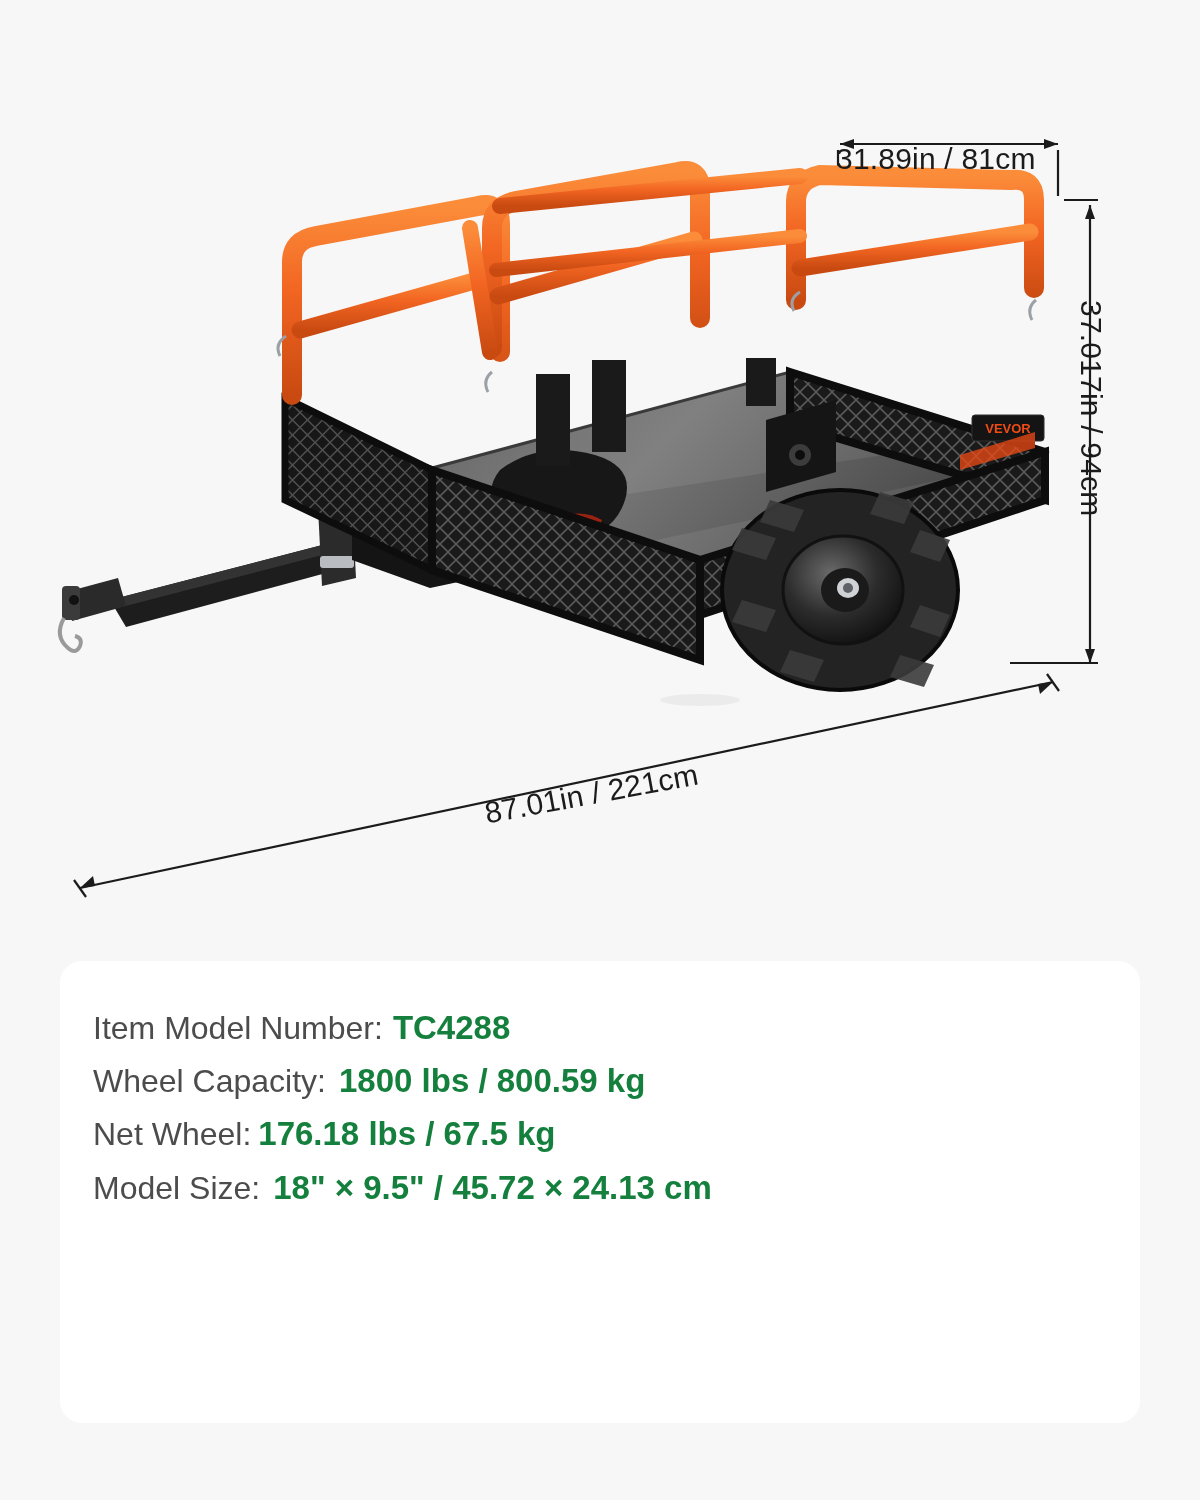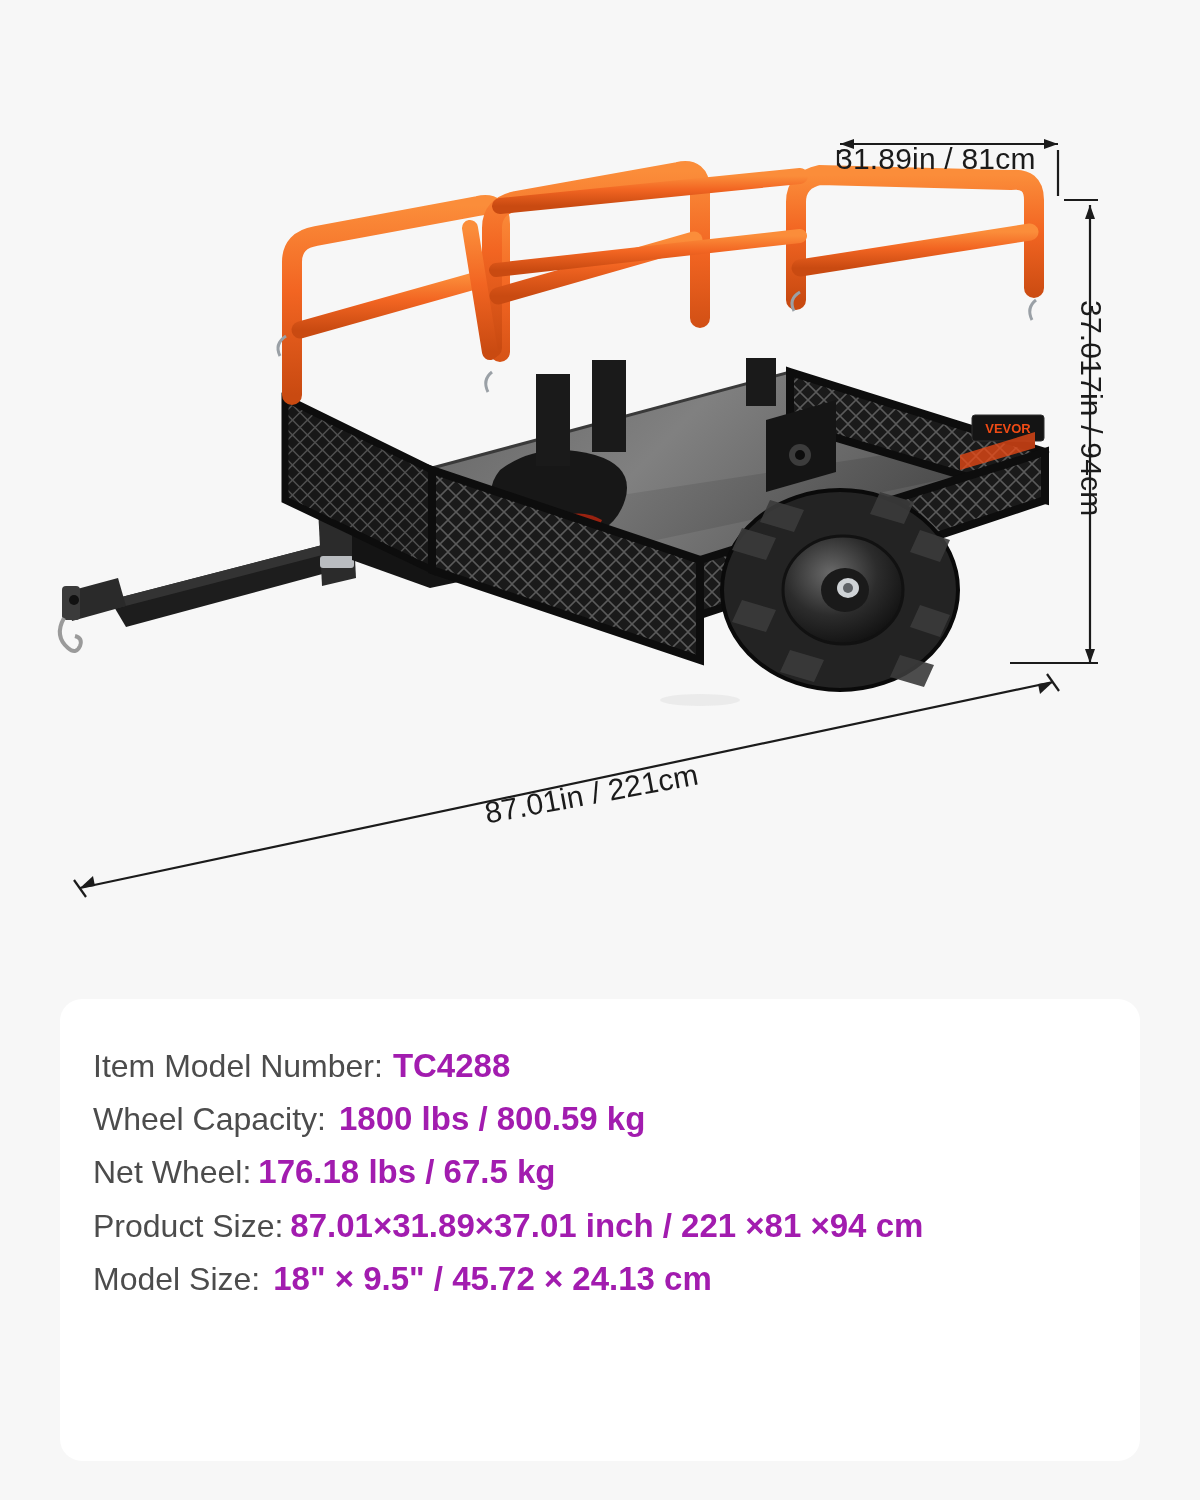--- a/index.html
+++ b/index.html
@@ -58,21 +58,21 @@
     left: 0;
     top: 0;
     width: 1200px;
     height: 960px;
   }
 
   
   .spec-card {
     position: absolute;
     left: 60px;
-    top: 999px;
+    top: 961px;
     width: 1080px;
     height: 462px;
     background: #ffffff;
     border-radius: 22px;
   }
 
   .spec-list {
     position: absolute;
     left: 33px;
     top: 46px;
@@ -88,21 +88,21 @@
 
   .spec-label {
     font-size: 32px;
     color: #4c4c4c;
     white-space: nowrap;
   }
 
   .spec-value {
     font-size: 33px;
     font-weight: bold;
-    color: #a21caf;
+    color: #15803d;
     white-space: nowrap;
     margin-left: 10px;
   }
 
   .spec-row.tight .spec-value { margin-left: 7px; }
   .spec-row.wide .spec-value { margin-left: 13px; }
 </style>
 </head>
 <body>
 
@@ -276,24 +276,20 @@
     <div class="spec-row wide">
       <span class="spec-label">Wheel Capacity:</span>
       <span class="spec-value">1800 lbs / 800.59 kg</span>
     </div>
 
     <div class="spec-row tight">
       <span class="spec-label">Net Wheel:</span>
       <span class="spec-value">176.18 lbs / 67.5 kg</span>
     </div>
 
-    <div class="spec-row tight">
-      <span class="spec-label">Product Size:</span>
-      <span class="spec-value">87.01×31.89×37.01 inch / 221 ×81 ×94 cm</span>
-    </div>
 
     <div class="spec-row wide">
       <span class="spec-label">Model Size:</span>
       <span class="spec-value">18" × 9.5" / 45.72 × 24.13 cm</span>
     </div>
 
   </div>
 </div>
 
 </body></html>

